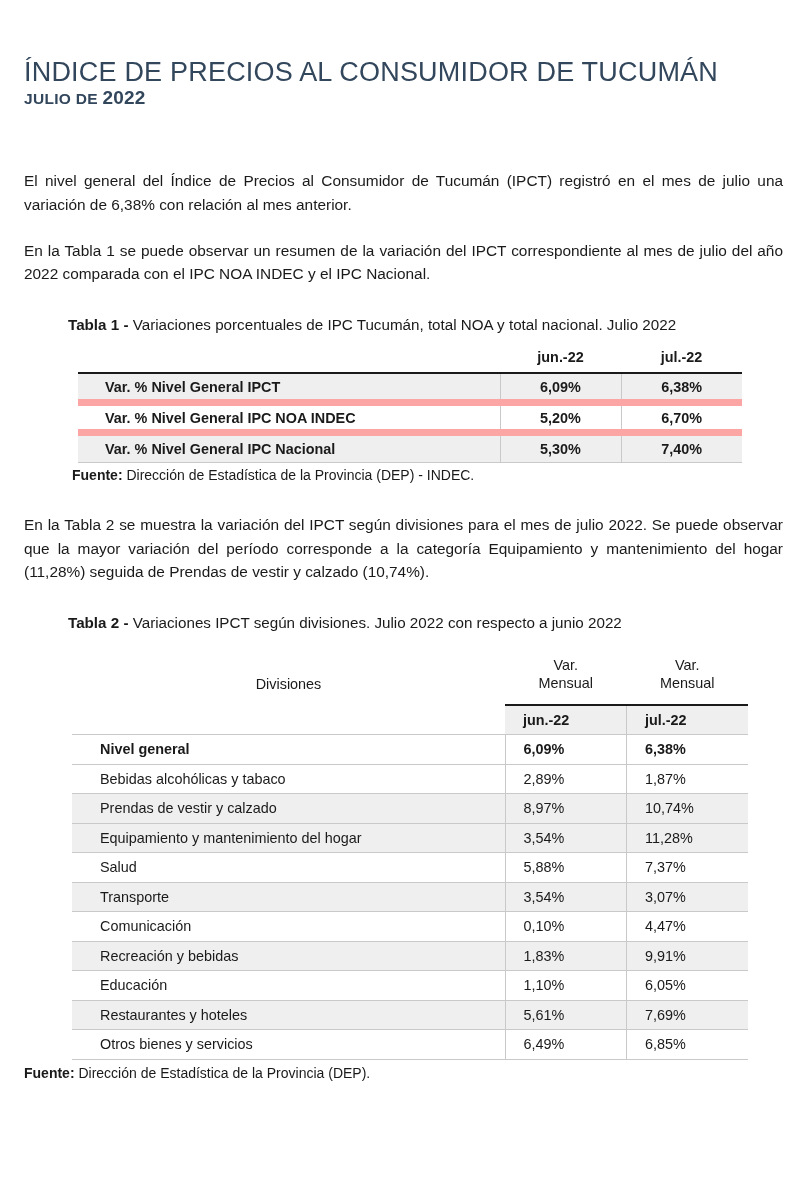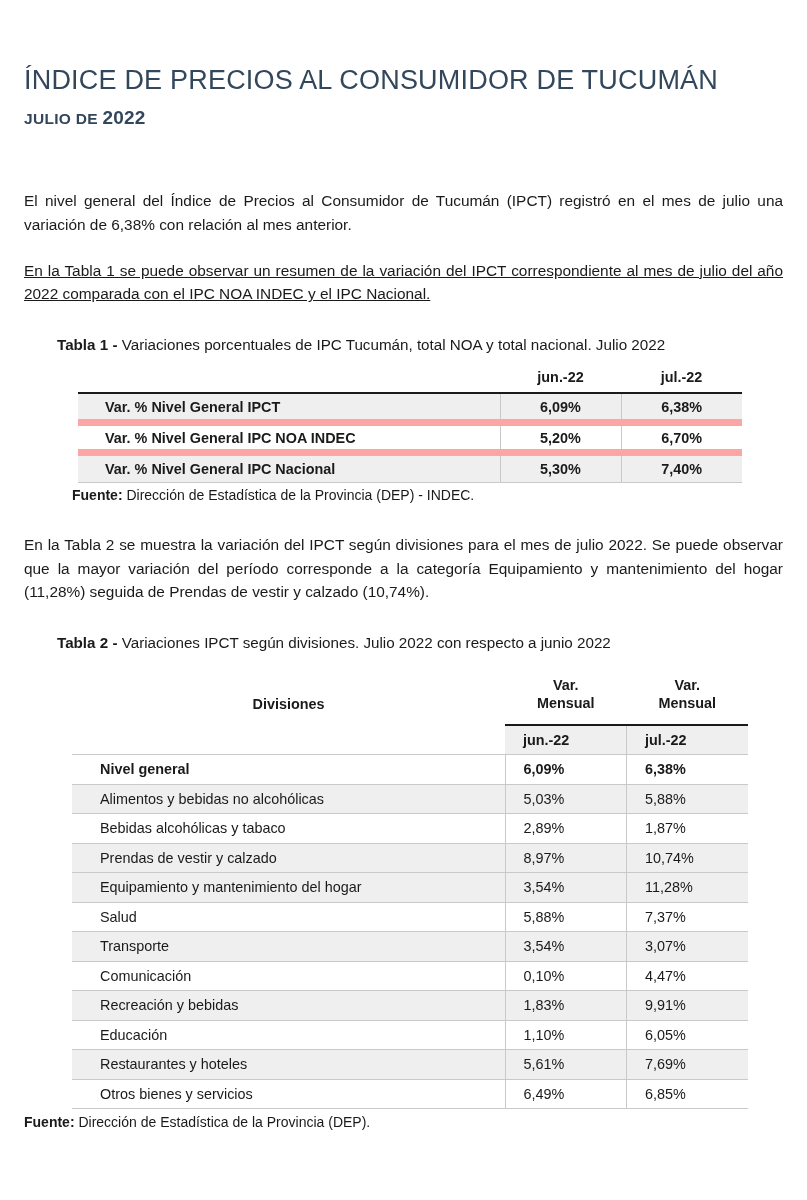--- a/index.html
+++ b/index.html
@@ -14,38 +14,38 @@
     font-family: "Liberation Sans", sans-serif;
     color: #1a1a1a;
     position: relative;
     overflow: hidden;
   }
 
   .page {
     position: relative;
     width: 807px;
     height: 976px;
-    padding: 8px 24px;
+    padding: 0 24px;
   }
 
   
   .title-block {
     padding-top: 58px;
   }
   .doc-title {
     font-size: 27px;
     line-height: 1.08;
     font-weight: 400;
     color: #32465c;
     letter-spacing: 0.2px;
     margin: 0;
     white-space: nowrap;
   }
   .doc-subtitle {
-    margin: 12px 0 0 0;
+    margin: 0 0 0 0;
     color: #32465c;
     font-size: 19px;
     font-weight: 700;
     letter-spacing: 0.2px;
     white-space: nowrap;
   }
   .doc-subtitle .smallcaps {
     font-size: 15.5px;
     font-weight: 700;
     letter-spacing: 0.3px;
@@ -53,27 +53,27 @@
 
   
   .para {
     font-size: 15.4px;
     line-height: 1.52;
     color: #1a1a1a;
     text-align: justify;
     margin: 0;
   }
   #para-1 { margin-top: 60px; }
-  #para-2 { margin-top: 23px; text-decoration: underline; }
+  #para-2 { margin-top: 23px; }
   #para-3 { margin-top: 30px; }
 
   
   .table-caption {
     font-size: 15.2px;
-    margin: 1px;
+    margin: 12px;
     padding-left: 32px;
   }
   .table-caption .cap-label { font-weight: 700; }
   #caption-1 { margin-top: 30px; }
   #caption-2 { margin-top: 30px; }
 
   
   .fuente {
     font-size: 14px;
     margin: 0;
@@ -144,21 +144,21 @@
   table.t2 col.c-name { width: 433px; }
   table.t2 col.c-val  { width: 121.5px; }
 
   table.t2 th, table.t2 td {
     font-size: 14.4px;
     padding: 0;
     vertical-align: middle;
   }
   
   table.t2 tr.hdr-top th {
-    font-weight: 700;
+    font-weight: 400;
     text-align: center;
     height: 58px;
     background: transparent;
     border: none;
     line-height: 1.22;
     font-size: 14.4px;
   }
   table.t2 tr.hdr-top th.h-div { vertical-align: bottom; padding-bottom: 11px; }
   table.t2 tr.hdr-top th.h-var { vertical-align: middle; }
 
@@ -279,25 +279,20 @@
           <th>jun.-22</th>
           <th class="h-sub2">jul.-22</th>
         </tr>
       </thead>
       <tbody>
         <tr class="bold">
           <td class="cell-name">Nivel general</td>
           <td class="cell-val">6,09%</td>
           <td class="cell-val">6,38%</td>
         </tr>
-        <tr class="striped">
-          <td class="cell-name">Alimentos y bebidas no alcohólicas</td>
-          <td class="cell-val">5,03%</td>
-          <td class="cell-val">5,88%</td>
-        </tr>
         <tr>
           <td class="cell-name">Bebidas alcohólicas y tabaco</td>
           <td class="cell-val">2,89%</td>
           <td class="cell-val">1,87%</td>
         </tr>
         <tr class="striped">
           <td class="cell-name">Prendas de vestir y calzado</td>
           <td class="cell-val">8,97%</td>
           <td class="cell-val">10,74%</td>
         </tr>

